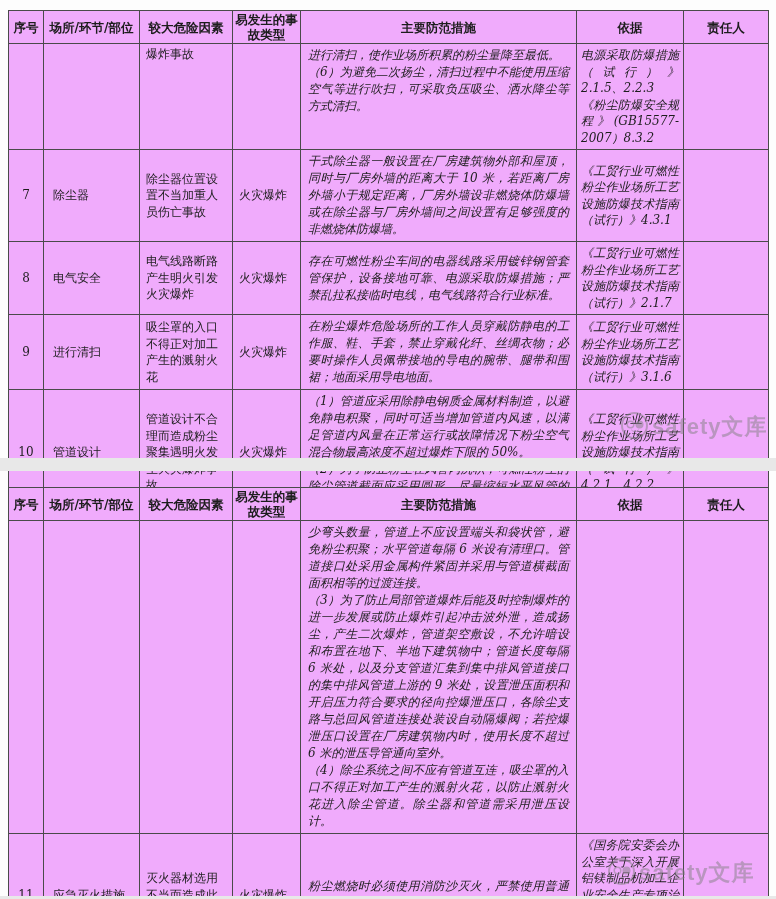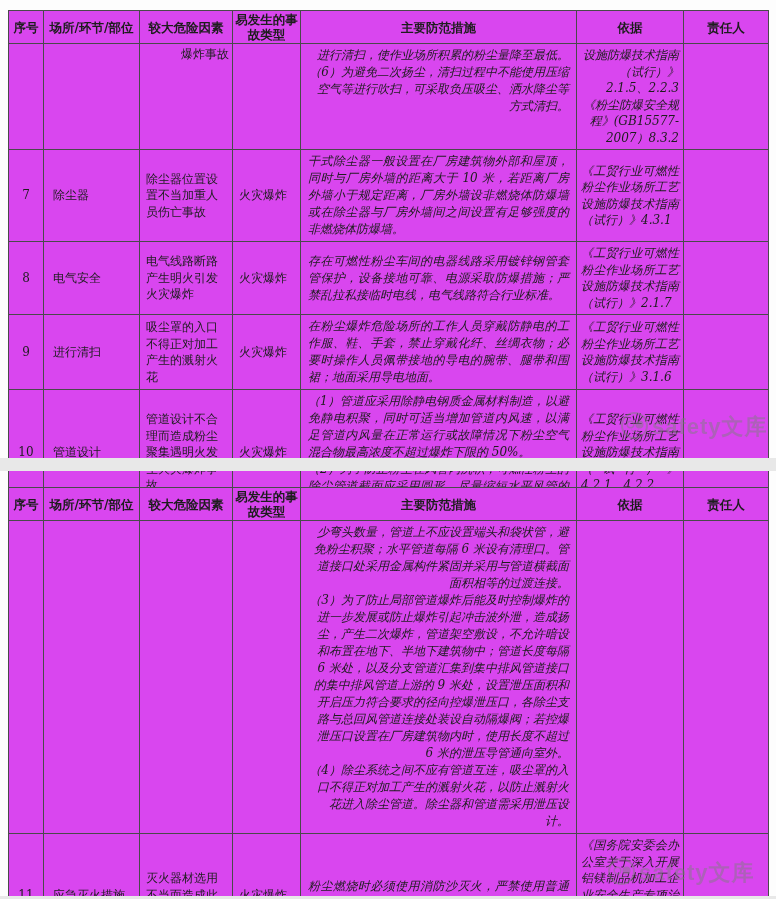--- a/index.html
+++ b/index.html
@@ -12,21 +12,21 @@
     background:var(--page);
     font-family:"DejaVu Serif","Liberation Serif",serif;
     color:var(--text);
   }
   table.doc-table{
     position:absolute;
     left:8px;
     width:760px;
     border-collapse:collapse;
     table-layout:fixed;
-    background:#d946ef;
+    background:#f0abfc;
   }
   #table1{top:10px;}
   #table2{top:487px;}
   .doc-table th,.doc-table td{
     border:1px solid var(--border);
     font-size:12px;
     line-height:16.5px;
     vertical-align:middle;
     overflow:hidden;
   }
@@ -37,21 +37,21 @@
     line-height:15px;
     padding:1px 2px;
   }
   .doc-table td.c-no{text-align:center;padding:1px 2px;}
   .doc-table td.c-place{padding:2px 6px 2px 9px;}
   .doc-table td.c-hazard{padding:2px 3px 2px 6px;}
   .doc-table td.c-accident{padding:2px 2px 2px 6px;margin-left:12px;}
   .doc-table td.c-measures{padding:3px 7px;line-height:17px;text-align:justify;}
   .doc-table td.c-basis{padding:3px 4px;line-height:16.5px;text-align:justify;}
   .doc-table td.c-owner{padding:1px 2px;}
-  .doc-table tr.cont td{vertical-align:top;text-align:right;}
+  .doc-table tr.cont td{vertical-align:top;}
   .doc-table td p{margin:0;font-style:italic;}
   .band{
     position:absolute;left:0;width:776px;background:var(--band);
   }
   #band-mid{top:458px;height:13px;}
   #band-bottom{top:896px;height:3px;}
   .watermark{
     position:absolute;
     display:flex;
     align-items:flex-start;
@@ -117,21 +117,21 @@
       <tr class="cont" style="height: 101px;">
         <td class="c-no"></td>
         <td class="c-place"></td>
         <td class="c-hazard">爆炸事故</td>
         <td class="c-accident"></td>
         <td class="c-measures">
           <p>进行清扫，使作业场所积累的粉尘量降至最低。</p>
           <p>（6）为避免二次扬尘，清扫过程中不能使用压缩空气等进行吹扫，可采取负压吸尘、洒水降尘等方式清扫。</p>
         </td>
         <td class="c-basis">
-          <p>设施防爆技术指南（试行）》2.1.5、2.2.3</p>
+          <p>电源采取防爆措施（试行）》2.1.5、2.2.3</p>
           <p>《粉尘防爆安全规程》(GB15577-2007）8.3.2</p>
         </td>
         <td class="c-owner"></td>
       </tr>
       <tr style="height: 72px;">
         <td class="c-no">7</td>
         <td class="c-place">除尘器</td>
         <td class="c-hazard">除尘器位置设置不当加重人员伤亡事故</td>
         <td class="c-accident">火灾爆炸</td>
         <td class="c-measures">

